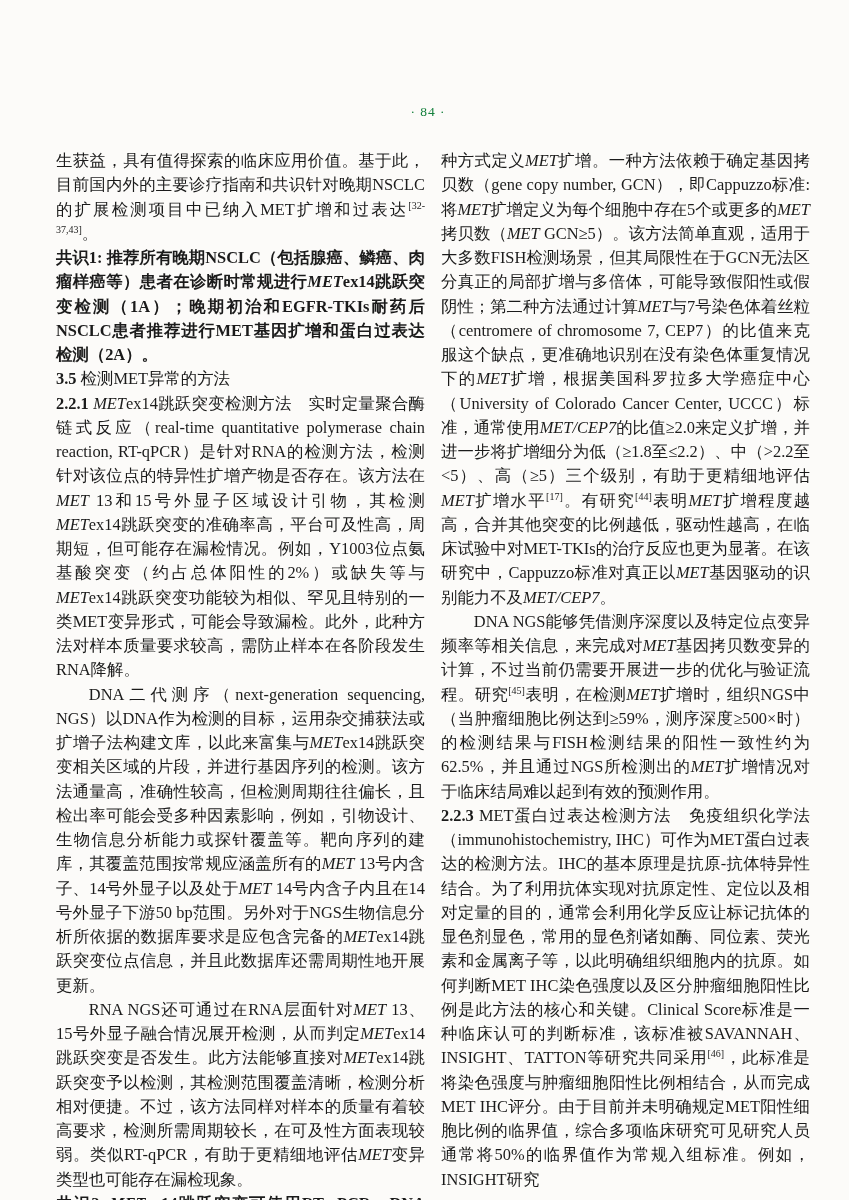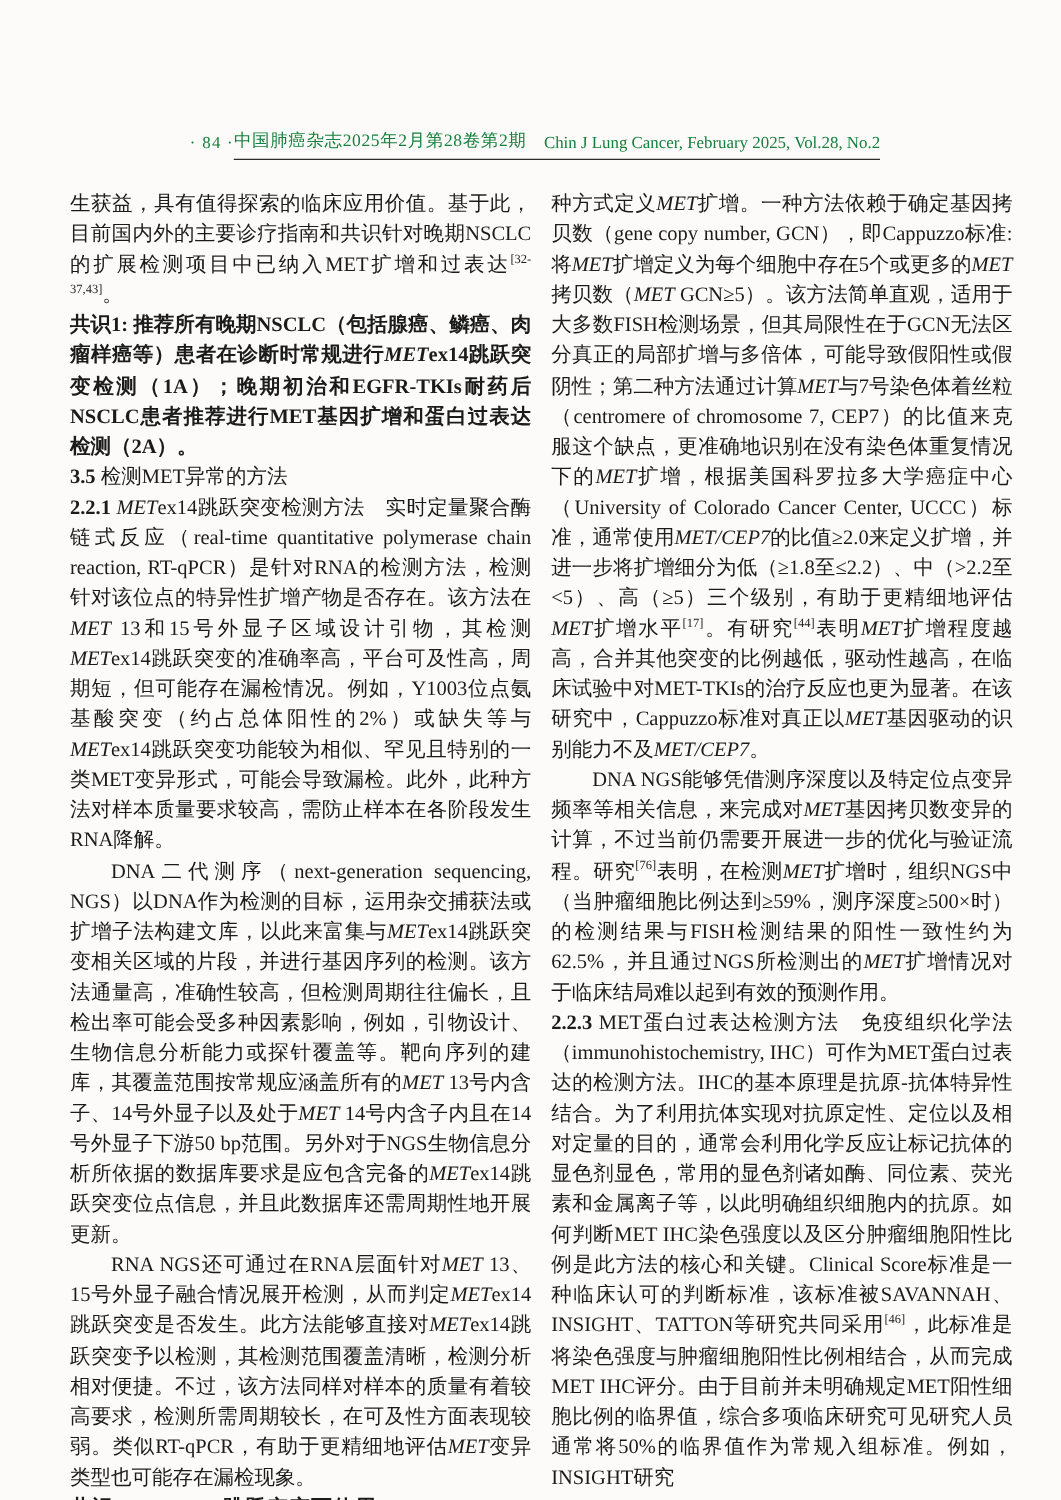--- a/index.html
+++ b/index.html
@@ -46,34 +46,30 @@
     vertical-align:super;
     letter-spacing:0;
   }
 </style>
 </head>
 <body>
 
 <div class="page">
   <div class="header">
     <span class="pagenum">· 84 ·</span>
-    <span class="titles">
-      <span class="title-cn">中国肺癌杂志2025年2月第28卷第2期</span>
-      <span class="title-en">Chin J Lung Cancer, February 2025, Vol.28, No.2</span>
-    </span>
   </div>
   <div class="cols">
     <div class="col">
         <p><span>生获益，具有值得探索的临床应用价值。基于此，目前国内外的主要诊疗指南和共识针对晚期NSCLC的扩展检测项目中已纳入MET扩增和过表达</span><sup>[32-37,43]</sup><span>。</span></p>
         <p class="consensus"><span>共识1: 推荐所有晚期NSCLC（包括腺癌、鳞癌、肉瘤样癌等）患者在诊断时常规进行</span><span class="it">MET</span><span>ex14跳跃突变检测（1A）；晚期初治和EGFR-TKIs耐药后NSCLC患者推荐进行MET基因扩增和蛋白过表达检测（2A）。</span></p>
         <p><span class="bd">3.5</span><span> 检测MET异常的方法</span></p>
         <p><span class="bd">2.2.1</span><span> </span><span class="it">MET</span><span>ex14跳跃突变检测方法　实时定量聚合酶链式反应（real-time quantitative polymerase chain reaction, RT-qPCR）是针对RNA的检测方法，检测针对该位点的特异性扩增产物是否存在。该方法在</span><span class="it">MET</span><span> 13和15号外显子区域设计引物，其检测</span><span class="it">MET</span><span>ex14跳跃突变的准确率高，平台可及性高，周期短，但可能存在漏检情况。例如，Y1003位点氨基酸突变（约占总体阳性的2%）或缺失等与</span><span class="it">MET</span><span>ex14跳跃突变功能较为相似、罕见且特别的一类MET变异形式，可能会导致漏检。此外，此种方法对样本质量要求较高，需防止样本在各阶段发生RNA降解。</span></p>
         <p class="indent"><span>DNA二代测序（next-generation sequencing, NGS）以DNA作为检测的目标，运用杂交捕获法或扩增子法构建文库，以此来富集与</span><span class="it">MET</span><span>ex14跳跃突变相关区域的片段，并进行基因序列的检测。该方法通量高，准确性较高，但检测周期往往偏长，且检出率可能会受多种因素影响，例如，引物设计、生物信息分析能力或探针覆盖等。靶向序列的建库，其覆盖范围按常规应涵盖所有的</span><span class="it">MET</span><span> 13号内含子、14号外显子以及处于</span><span class="it">MET</span><span> 14号内含子内且在14号外显子下游50 bp范围。另外对于NGS生物信息分析所依据的数据库要求是应包含完备的</span><span class="it">MET</span><span>ex14跳跃突变位点信息，并且此数据库还需周期性地开展更新。</span></p>
         <p class="indent"><span>RNA NGS还可通过在RNA层面针对</span><span class="it">MET</span><span> 13、15号外显子融合情况展开检测，从而判定</span><span class="it">MET</span><span>ex14跳跃突变是否发生。此方法能够直接对</span><span class="it">MET</span><span>ex14跳跃突变予以检测，其检测范围覆盖清晰，检测分析相对便捷。不过，该方法同样对样本的质量有着较高要求，检测所需周期较长，在可及性方面表现较弱。类似RT-qPCR，有助于更精细地评估</span><span class="it">MET</span><span>变异类型也可能存在漏检现象。</span></p>
         <p class="consensus"><span>共识2: </span><span class="it">MET</span><span>ex14跳跃突变可使用RT-qPCR、DNA NGS或RNA NGS进行检测，不同检测方法各有其优缺点，必要时可相互验证或补充检测（1A）。</span></p>
       </div>
     <div class="col">
         <p><span>种方式定义</span><span class="it">MET</span><span>扩增。一种方法依赖于确定基因拷贝数（gene copy number, GCN），即Cappuzzo标准: 将</span><span class="it">MET</span><span>扩增定义为每个细胞中存在5个或更多的</span><span class="it">MET</span><span>拷贝数（</span><span class="it">MET</span><span> GCN≥5）。该方法简单直观，适用于大多数FISH检测场景，但其局限性在于GCN无法区分真正的局部扩增与多倍体，可能导致假阳性或假阴性；第二种方法通过计算</span><span class="it">MET</span><span>与7号染色体着丝粒（centromere of chromosome 7, CEP7）的比值来克服这个缺点，更准确地识别在没有染色体重复情况下的</span><span class="it">MET</span><span>扩增，根据美国科罗拉多大学癌症中心（University of Colorado Cancer Center, UCCC）标准，通常使用</span><span class="it">MET/CEP7</span><span>的比值≥2.0来定义扩增，并进一步将扩增细分为低（≥1.8至≤2.2）、中（&gt;2.2至&lt;5）、高（≥5）三个级别，有助于更精细地评估</span><span class="it">MET</span><span>扩增水平</span><sup>[17]</sup><span>。有研究</span><sup>[44]</sup><span>表明</span><span class="it">MET</span><span>扩增程度越高，合并其他突变的比例越低，驱动性越高，在临床试验中对MET-TKIs的治疗反应也更为显著。在该研究中，Cappuzzo标准对真正以</span><span class="it">MET</span><span>基因驱动的识别能力不及</span><span class="it">MET/CEP7</span><span>。</span></p>
-        <p class="indent"><span>DNA NGS能够凭借测序深度以及特定位点变异频率等相关信息，来完成对</span><span class="it">MET</span><span>基因拷贝数变异的计算，不过当前仍需要开展进一步的优化与验证流程。研究</span><sup>[76]</sup><span>表明，在检测</span><span class="it">MET</span><span>扩增时，组织NGS中（当肿瘤细胞比例达到≥59%，测序深度≥500×时）的检测结果与FISH检测结果的阳性一致性约为62.5%，并且通过NGS所检测出的</span><span class="it">MET</span><span>扩增情况对于临床结局难以起到有效的预测作用。</span></p>
+        <p class="indent"><span>DNA NGS能够凭借测序深度以及特定位点变异频率等相关信息，来完成对</span><span class="it">MET</span><span>基因拷贝数变异的计算，不过当前仍需要开展进一步的优化与验证流程。研究</span><sup>[45]</sup><span>表明，在检测</span><span class="it">MET</span><span>扩增时，组织NGS中（当肿瘤细胞比例达到≥59%，测序深度≥500×时）的检测结果与FISH检测结果的阳性一致性约为62.5%，并且通过NGS所检测出的</span><span class="it">MET</span><span>扩增情况对于临床结局难以起到有效的预测作用。</span></p>
         <p><span class="bd">2.2.3</span><span> MET蛋白过表达检测方法　免疫组织化学法（immunohistochemistry, IHC）可作为MET蛋白过表达的检测方法。IHC的基本原理是抗原-抗体特异性结合。为了利用抗体实现对抗原定性、定位以及相对定量的目的，通常会利用化学反应让标记抗体的显色剂显色，常用的显色剂诸如酶、同位素、荧光素和金属离子等，以此明确组织细胞内的抗原。如何判断MET IHC染色强度以及区分肿瘤细胞阳性比例是此方法的核心和关键。Clinical Score标准是一种临床认可的判断标准，该标准被SAVANNAH、INSIGHT、TATTON等研究共同采用</span><sup>[46]</sup><span>，此标准是将染色强度与肿瘤细胞阳性比例相结合，从而完成MET IHC评分。由于目前并未明确规定MET阳性细胞比例的临界值，综合多项临床研究可见研究人员通常将50%的临界值作为常规入组标准。例如，INSIGHT研究</span></p>
       </div>
   </div>
 </div>
 
 </body></html>

